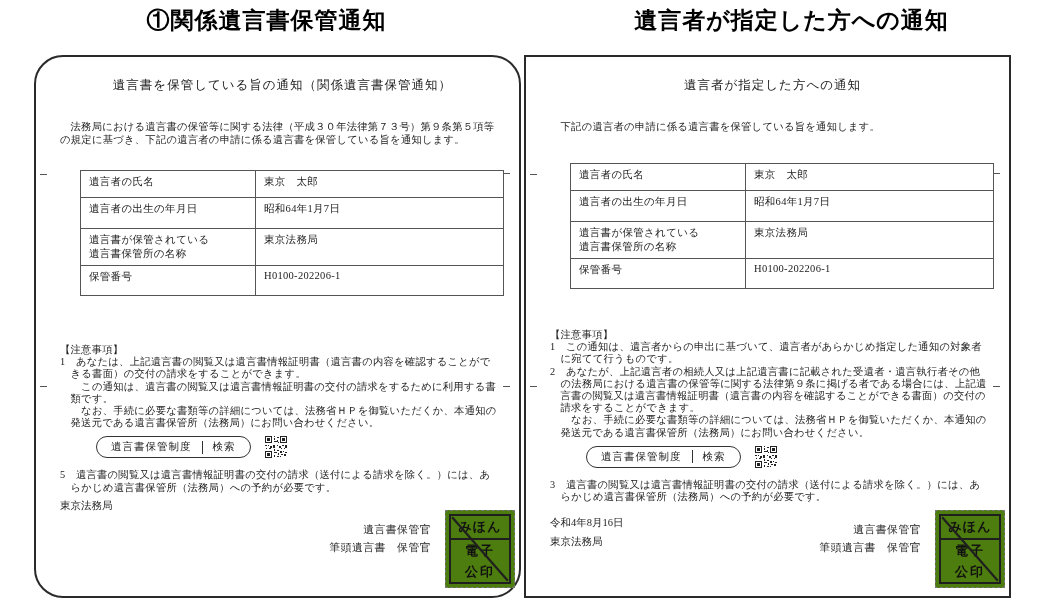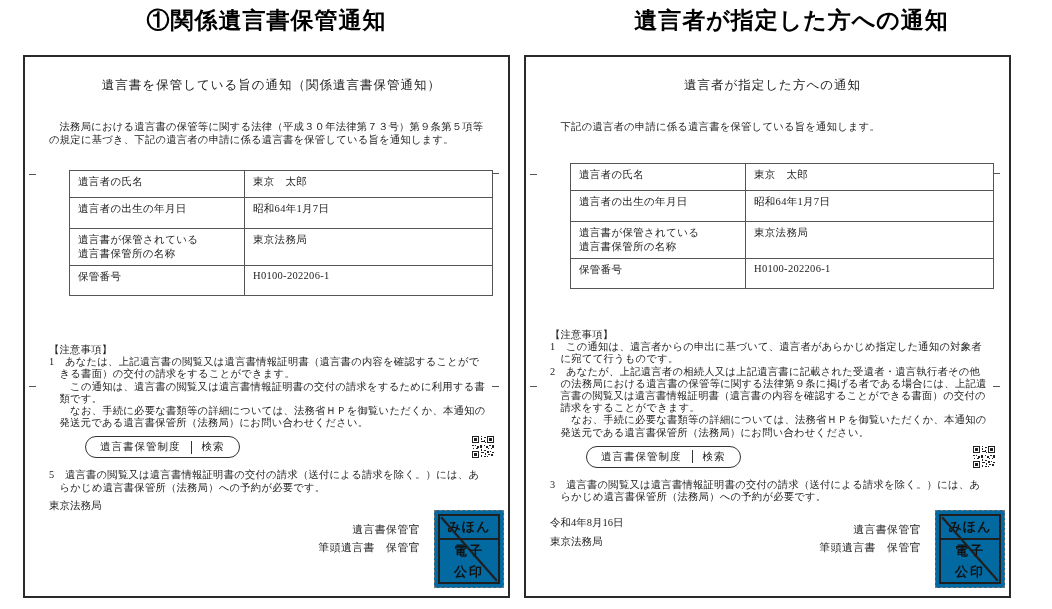--- a/index.html
+++ b/index.html
@@ -6,56 +6,56 @@
   .canvas{position:relative;width:1052px;height:609px;background:#ffffff;
           font-family:"Liberation Serif","DejaVu Serif",serif;color:#1b1b1b;overflow:hidden;}
 
   .page-title{position:absolute;top:5px;width:487px;text-align:center;
               font-family:Liberation Mono, monospace;
               font-weight:bold;font-size:23px;color:#000;letter-spacing:1px;}
   .pt-left{left:23px;} .pt-right{left:548px;}
 
   .doc{position:absolute;top:55px;width:487px;height:543px;box-sizing:border-box;
        background:#fff;border:2px solid #2a2a2a;padding:0 14px 0 24px;}
-  .doc-left{left:23px;} .doc-right{left:524px;}
+  .doc-left{left:34px;border-radius:29px;} .doc-right{left:524px;}
 
   .doc-heading{margin-top:20px;text-align:center;font-size:12.5px;letter-spacing:1px;color:#222;}
   .doc-intro{margin-top:26px;font-size:10.3px;line-height:13px;letter-spacing:0.25px;
              white-space:pre-line;color:#222;}
 
   .info-table{border-collapse:collapse;margin:24px 0 0 20px;width:424px;}
   .doc-right .info-table{margin-top:30px;}
   .info-table td{border:1px solid #555;font-size:10.5px;padding:4px 8px;
                  vertical-align:top;letter-spacing:0.3px;color:#222;}
   .info-table .lbl{width:158px;white-space:pre-line;}
   .info-table tr:nth-child(1) td{height:18px;}
   .info-table tr:nth-child(2) td{height:22px;}
   .info-table tr:nth-child(3) td{height:27px;}
   .info-table tr:nth-child(4) td{height:21px;}
 
   .notes{margin-top:48px;font-size:10.3px;line-height:12.2px;letter-spacing:0.25px;
          white-space:pre-line;color:#222;}
   .doc-right .notes{margin-top:40px;}
 
-  .search-row{display:flex;align-items:center;gap:14px;margin:5px 0 0 36px;height:26px;justify-content:space-between;}
+  .search-row{display:flex;align-items:center;gap:14px;margin:5px 0 0 36px;height:26px;}
   .search-pill{display:inline-flex;align-items:center;gap:10px;border:1px solid #333;
                border-radius:13px;padding:3px 14px;font-size:10.5px;letter-spacing:1px;color:#222;}
   .pill-divider{width:0;height:13px;border-left:1px solid #333;}
   .qr{display:block;}
 
   .note-bottom{margin-top:9px;font-size:10.3px;line-height:12.2px;letter-spacing:0.25px;
                white-space:pre-line;color:#222;}
 
   .doc-date{margin-top:13px;font-size:10.5px;color:#222;}
   .doc-office{margin-top:5px;font-size:10.5px;color:#222;}
 
   .sig{position:absolute;right:88px;bottom:40px;text-align:right;
        font-size:10.8px;line-height:18px;letter-spacing:0.5px;color:#222;}
 
-  .stamp{position:absolute;right:4px;bottom:8px;border:1px dashed #777;padding:3px;background:#0369a1;}
+  .stamp{position:absolute;right:4px;bottom:8px;border:1px dashed #777;padding:3px;background:#4d7c0f;}
   .stamp-inner{position:relative;border:2px solid #1f1f1f;width:58px;text-align:center;color:#111;}
   .stamp-mihon{font-size:13px;font-weight:bold;border-bottom:2px solid #1f1f1f;
                padding:2px 0;letter-spacing:1px;}
   .stamp-big{font-size:13px;font-weight:bold;line-height:21px;letter-spacing:2px;}
   .stamp-slash{position:absolute;left:0;top:0;width:100%;height:100%;}
 
   .fold-mark{position:absolute;width:7px;height:0;border-top:1.5px solid #555;}
   .fm-tl{left:4px;top:117px;} .fm-tr{right:9px;top:116px;}
   .fm-bl{left:4px;top:329px;} .fm-br{right:9px;top:329px;}
 </style>

